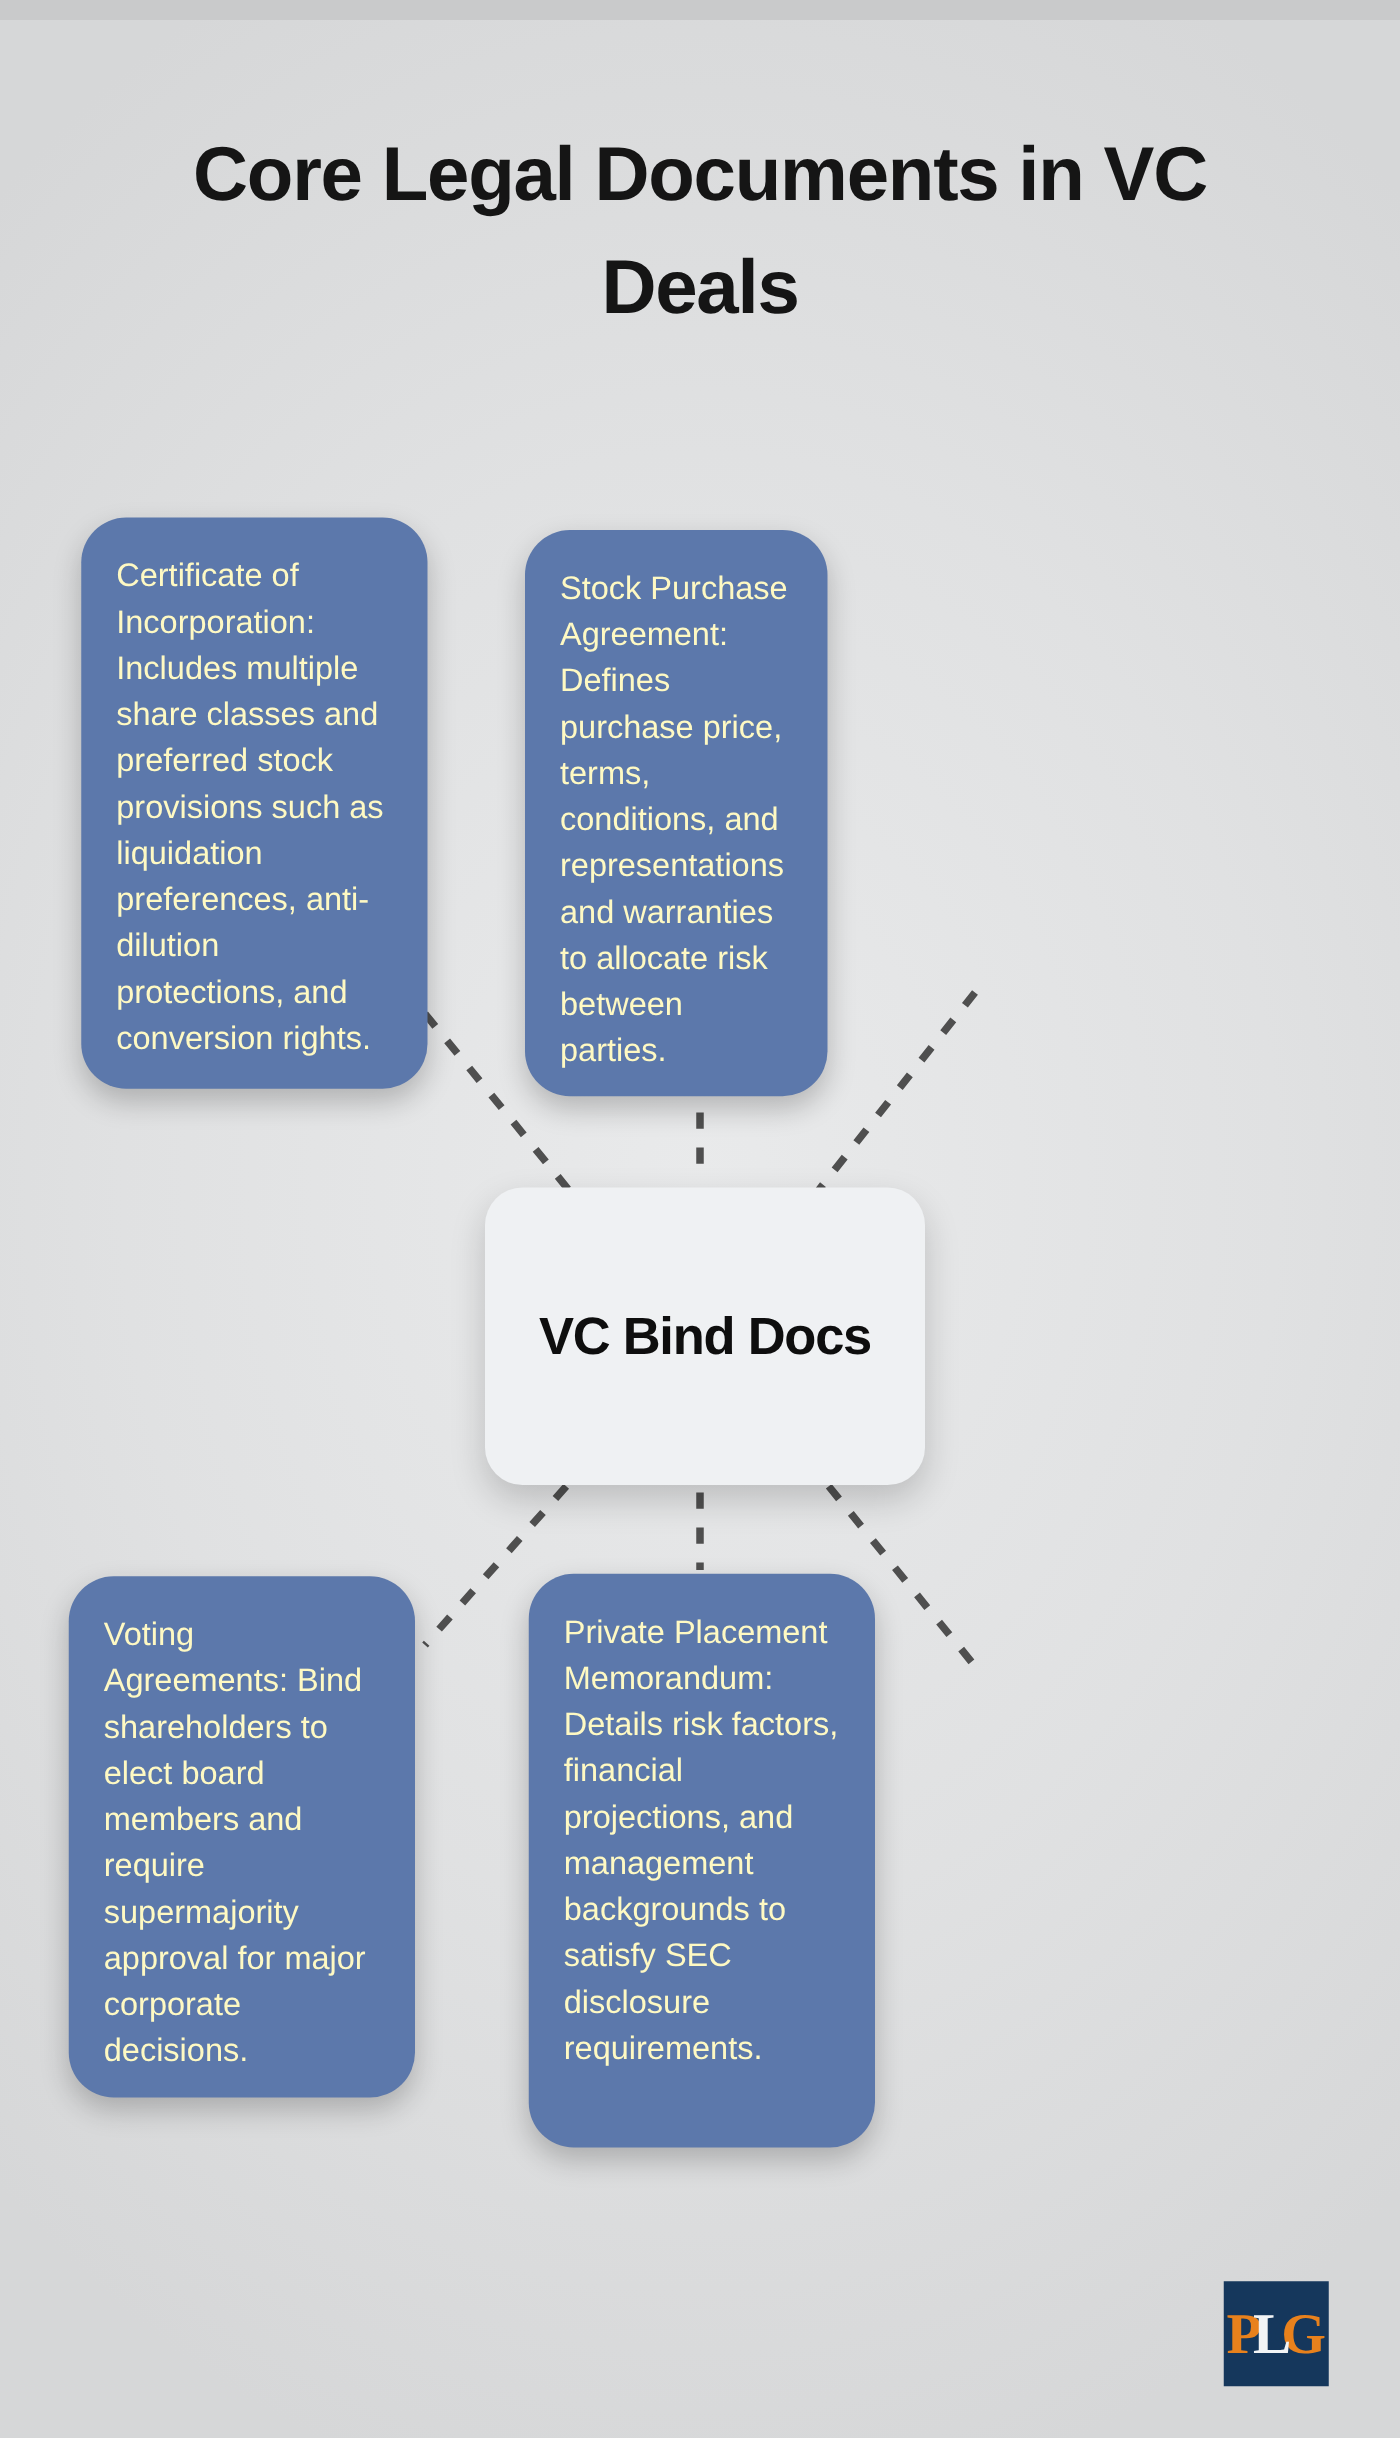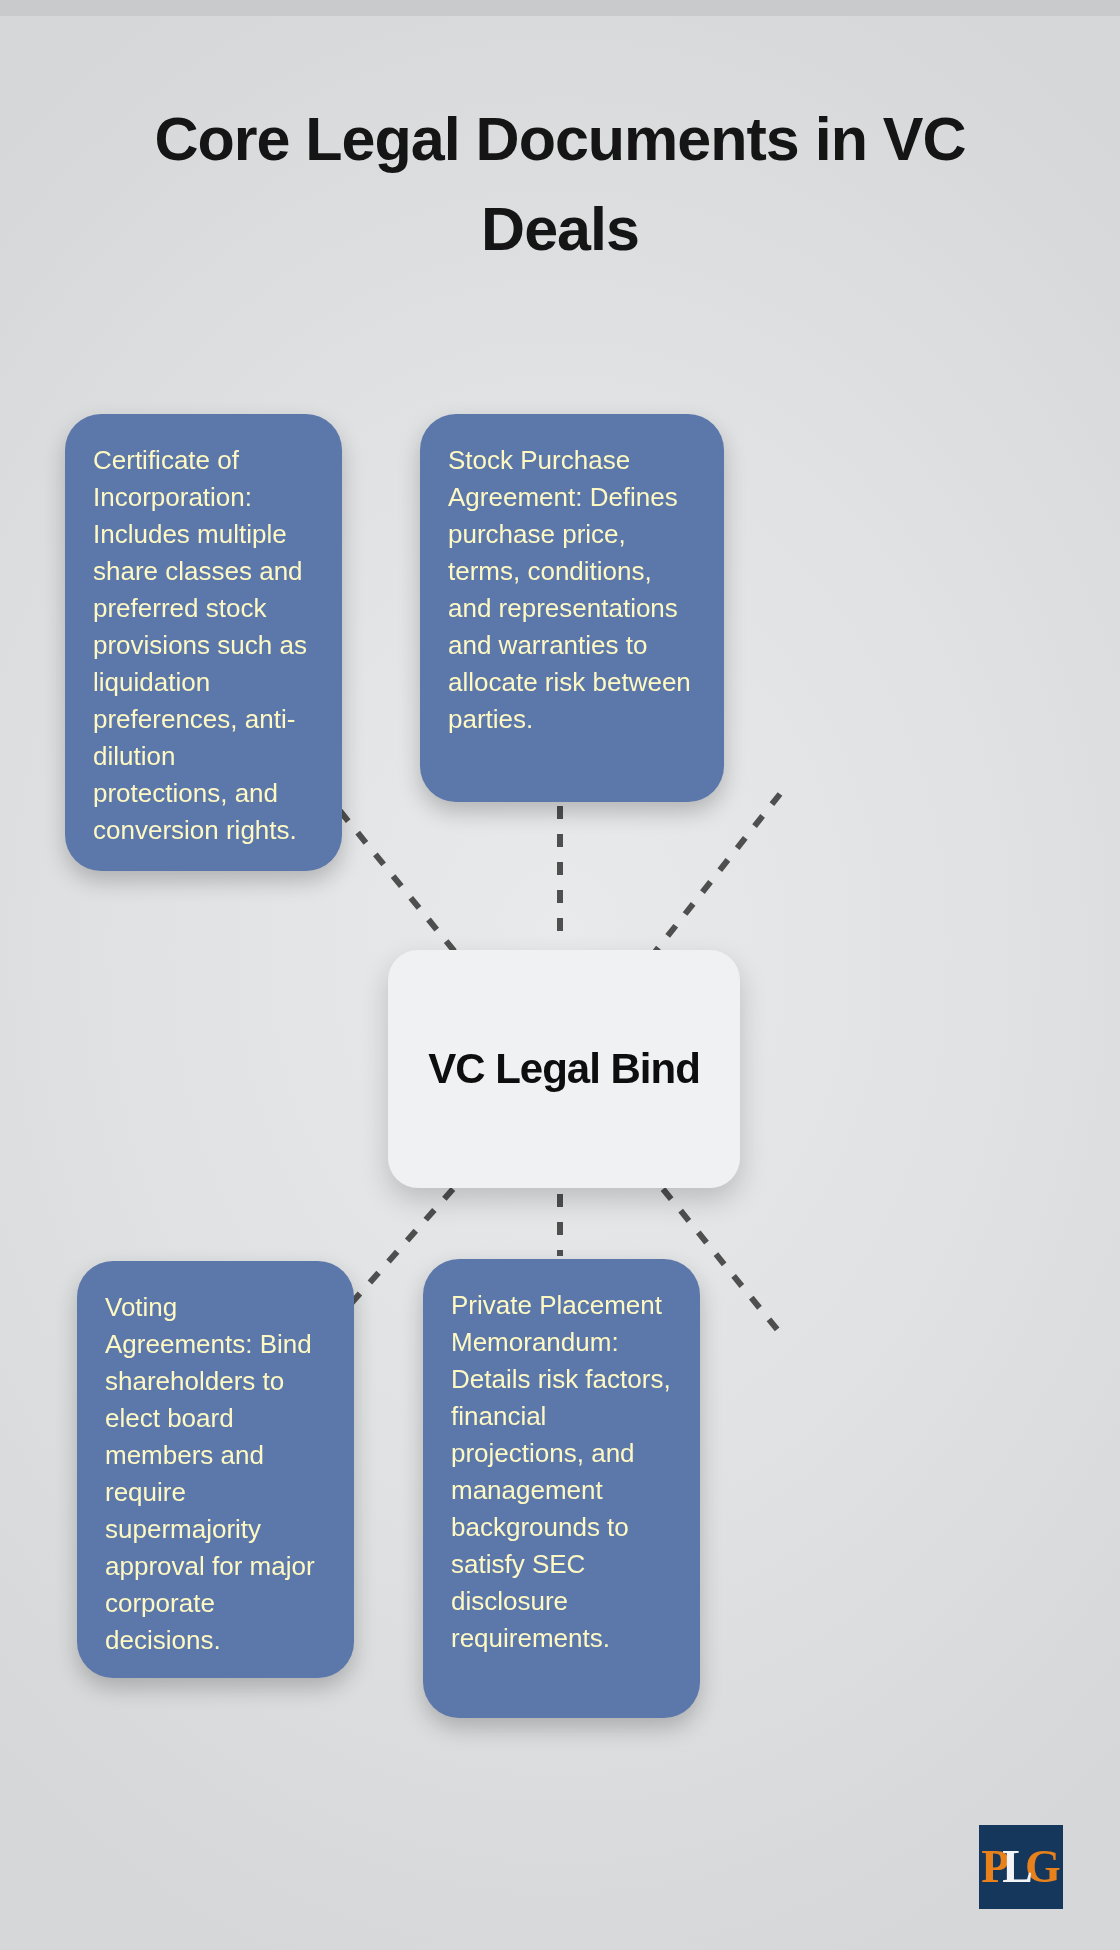--- a/index.html
+++ b/index.html
@@ -46,23 +46,23 @@
     width: 277px;
     background: #5c78ab;
     border-radius: 36px;
     box-shadow: 0 10px 22px rgba(0,0,0,0.22);
     padding: 28px 26px 18px 28px;
     color: #fef9c3;
     font-size: 26px;
     line-height: 37px;
   }
   .card-1 { left: 65px;  top: 398px; min-height: 457px; }
-  .card-2 { left: 420px; top: 398px; min-height: 388px; width: 304px; }
+  .card-2 { left: 420px; top: 408px; min-height: 388px; width: 242px; }
   .card-3 { left: 780px; top: 398px; min-height: 433px; }
-  .card-4 { left: 77px;  top: 1245px; min-height: 417px; }
+  .card-4 { left: 55px;  top: 1245px; min-height: 417px; }
   .card-5 { left: 423px; top: 1243px; min-height: 459px; }
   .card-6 { left: 781px; top: 1245px; min-height: 460px; }
 
   .center-node {
     position: absolute;
     left: 388px;
     top: 934px;
     width: 352px;
     height: 238px;
     background: #eff1f3;
@@ -117,21 +117,21 @@
   <div class="card card-1">
     <span>Certificate of Incorporation: Includes multiple share classes and preferred stock provisions such as liquidation preferences, anti-dilution protections, and conversion rights.</span>
   </div>
 
   <div class="card card-2">
     <span>Stock Purchase Agreement: Defines purchase price, terms, conditions, and representations and warranties to allocate risk between parties.</span>
   </div>
 
 
   <div class="center-node">
-    <span class="label">VC Legal Bind</span>
+    <span class="label">VC Bind Docs</span>
   </div>
 
   <div class="card card-4">
     <span>Voting Agreements: Bind shareholders to elect board members and require supermajority approval for major corporate decisions.</span>
   </div>
 
   <div class="card card-5">
     <span>Private Placement Memorandum: Details risk factors, financial projections, and management backgrounds to satisfy SEC disclosure requirements.</span>
   </div>
 

